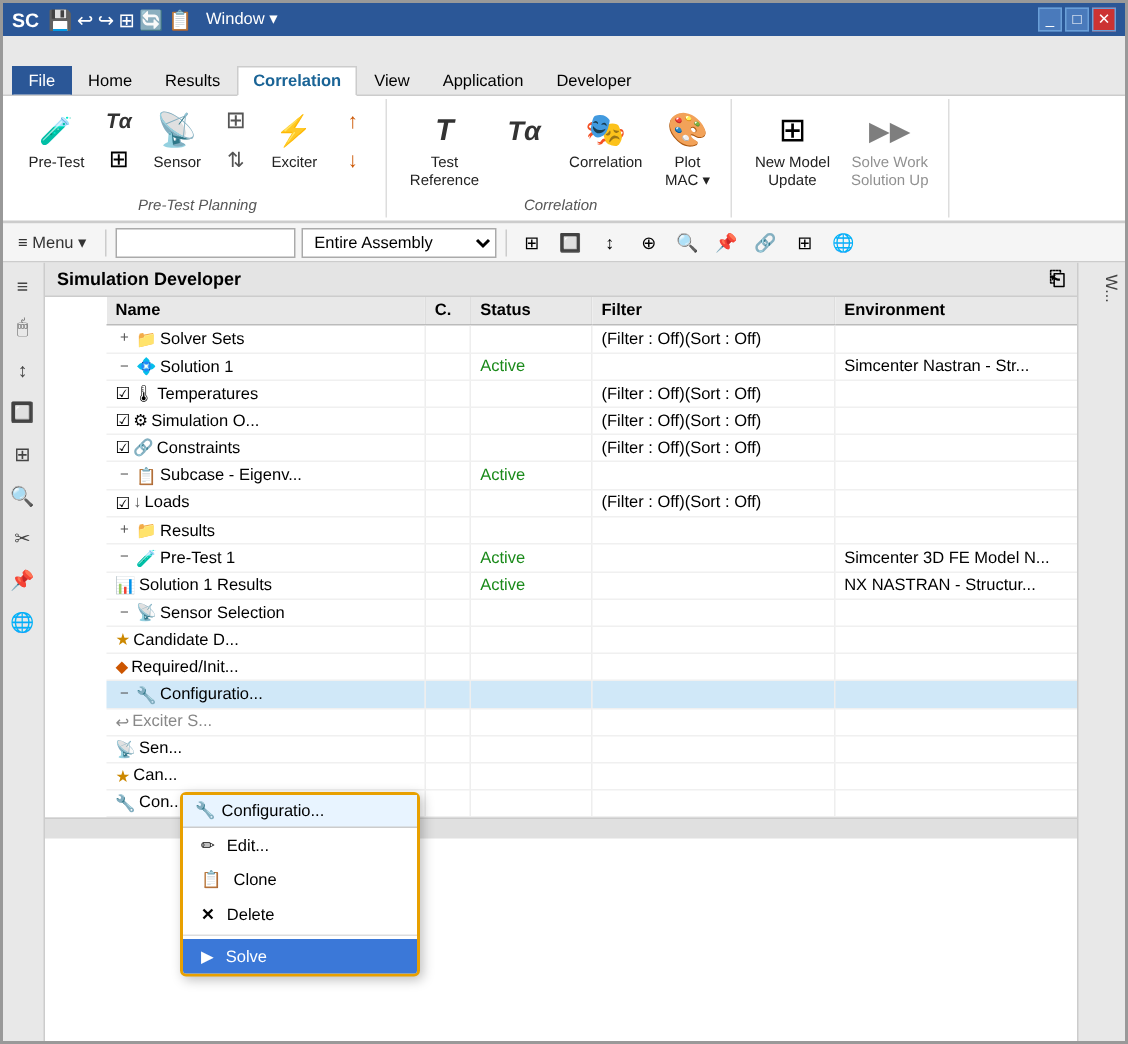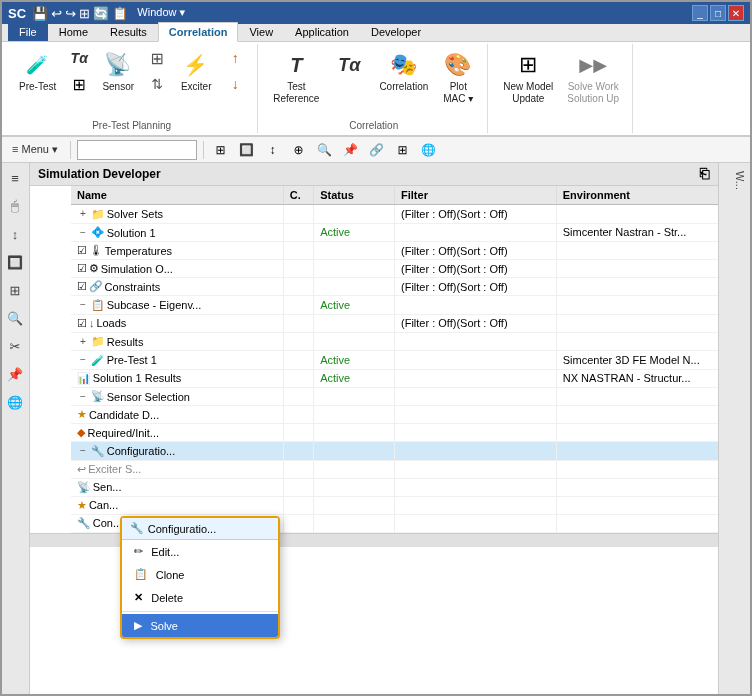--- a/index.html
+++ b/index.html
@@ -8,29 +8,29 @@
     .main-window { width: 752px; height: 696px; background: #f0f0f0; border: 2px solid #999; display: flex; flex-direction: column; }
 
     
     .title-bar { background: #2b5797; height: 22px; display: flex; align-items: center; padding: 4px 6px; color: white; font-size: 11px; justify-content: space-between; }
     .title-bar-left { display: flex; align-items: center; gap: 6px; }
     .title-bar-logo { color: white; font-weight: bold; font-size: 13px; }
     .title-bar-controls { display: flex; gap: 2px; }
     .title-bar-btn { width: 16px; height: 16px; background: #4a7abb; border: 1px solid #6a9fd8; color: white; font-size: 10px; display: flex; align-items: center; justify-content: center; cursor: pointer; }
 
     
-    .ribbon-tabs { background: #e8e8e8; display: flex; height: 18px; align-items: flex-end; border-bottom: 1px solid #ccc; padding-left: 6px; }
+    .ribbon-tabs { background: #e8e8e8; display: flex; height: 40px; align-items: flex-end; border-bottom: 1px solid #ccc; padding-left: 6px; }
     .ribbon-tab { padding: 3px 10px; font-size: 11px; cursor: pointer; border: 1px solid transparent; border-bottom: none; background: transparent; }
     .ribbon-tab.active { background: #fff; border-color: #ccc; color: #1a6496; font-weight: 600; border-bottom: 1px solid #fff; margin-bottom: -1px; }
 
     
     .ribbon { background: #fff; border-bottom: 2px solid #ccc; padding: 2px 4px; display: flex; gap: 2px; align-items: stretch; min-height: 68px; }
     .ribbon-group { display: flex; flex-direction: column; align-items: center; border-right: 1px solid #ddd; padding: 2px 8px; min-width: 60px; }
     .ribbon-group-items { display: flex; flex-direction: row; gap: 4px; align-items: flex-start; flex: 1; }
-    .ribbon-group-label { font-size: 10px; color: #555; margin-top: 12px; text-align: center; }
+    .ribbon-group-label { font-size: 10px; color: #555; margin-top: 2px; text-align: center; font-style: italic; }
     .ribbon-btn { display: flex; flex-direction: column; align-items: center; cursor: pointer; padding: 2px 4px; border: 1px solid transparent; border-radius: 2px; min-width: 38px; }
     .ribbon-btn-icon { width: 32px; height: 32px; display: flex; align-items: center; justify-content: center; font-size: 18px; }
     .ribbon-btn-label { font-size: 10px; text-align: center; color: #222; line-height: 1.2; }
     .ribbon-btn-sm { display: flex; flex-direction: row; align-items: center; cursor: pointer; padding: 1px 3px; border: 1px solid transparent; border-radius: 2px; gap: 2px; }
     .ribbon-icon-sm { width: 20px; height: 20px; display: flex; align-items: center; justify-content: center; font-size: 13px; }
 
     
     .toolbar-row { background: #f5f5f5; border-bottom: 1px solid #ccc; height: 26px; display: flex; align-items: center; padding: 0 4px; gap: 4px; }
     .toolbar-menu { font-size: 11px; cursor: pointer; padding: 2px 6px; color: #333; }
     .toolbar-dropdown { height: 20px; font-size: 11px; border: 1px solid #aaa; background: white; padding: 0 4px; cursor: pointer; }
@@ -195,20 +195,23 @@
           <div class="ribbon-btn-label">Solve Work<br>Solution Up</div>
         </div>
       </div>
     </div>
   </div>
 
   <div class="toolbar-row">
     <span class="toolbar-menu">≡ Menu ▾</span>
     <div class="toolbar-sep"></div>
     <input type="text" class="toolbar-dropdown" style="width: 120px;" value="">
+    <select class="toolbar-dropdown" style="width:130px;">
+      <option>Entire Assembly</option>
+    </select>
     <div class="toolbar-sep"></div>
     <div class="toolbar-icon-btn">⊞</div>
     <div class="toolbar-icon-btn">🔲</div>
     <div class="toolbar-icon-btn">↕</div>
     <div class="toolbar-icon-btn">⊕</div>
     <div class="toolbar-icon-btn">🔍</div>
     <div class="toolbar-icon-btn">📌</div>
     <div class="toolbar-icon-btn">🔗</div>
     <div class="toolbar-icon-btn">⊞</div>
     <div class="toolbar-icon-btn">🌐</div>

